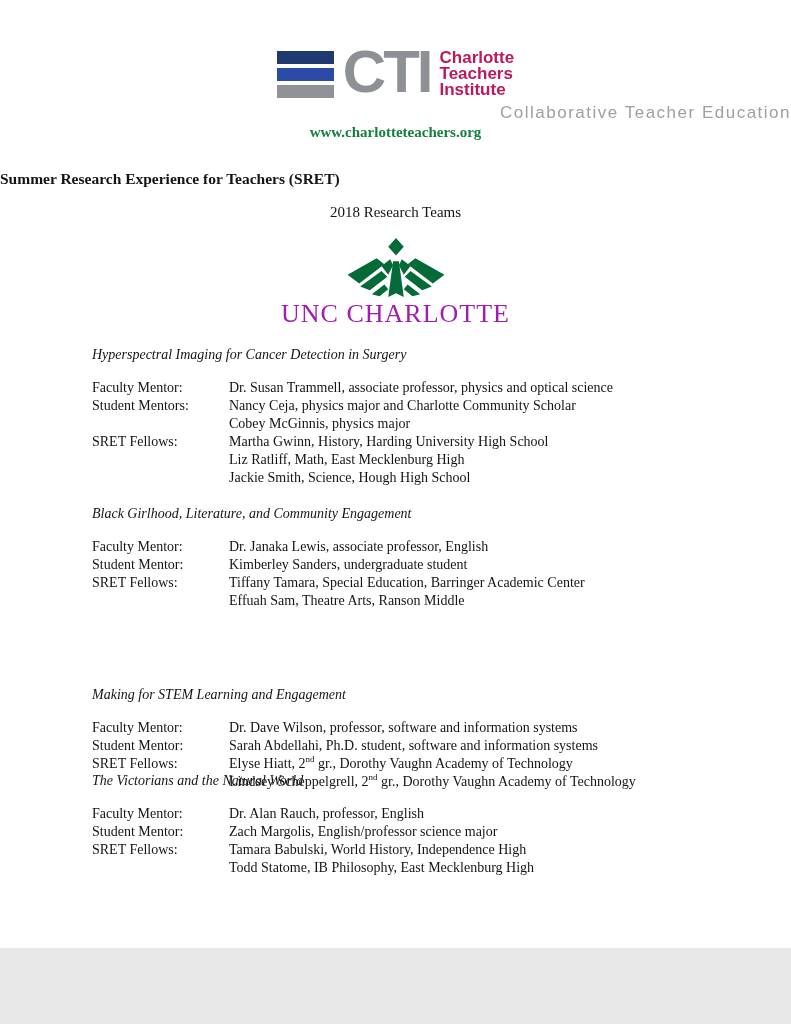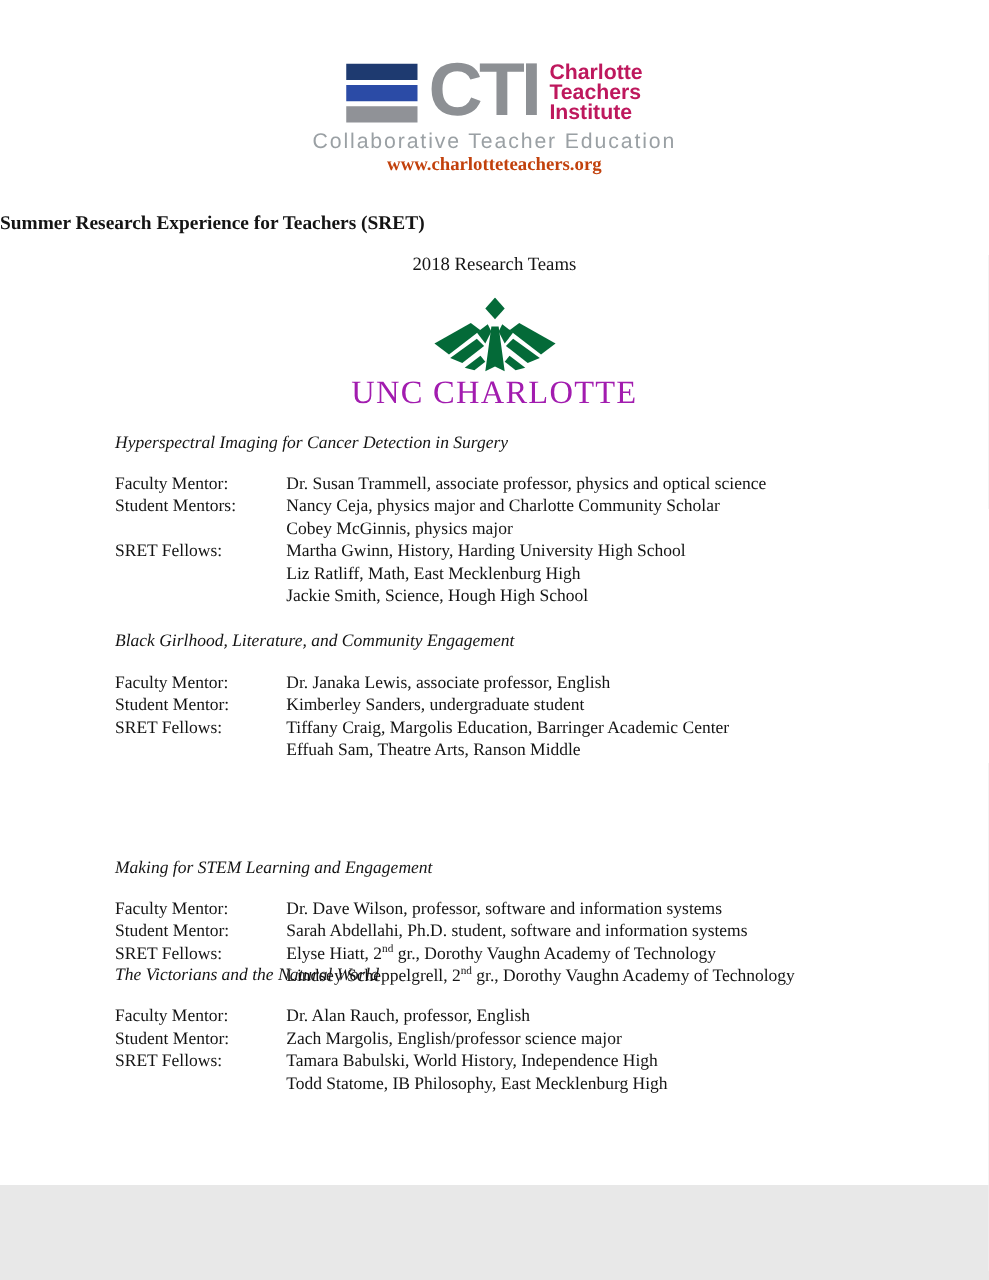--- a/index.html
+++ b/index.html
@@ -38,21 +38,21 @@
     font-family: "Liberation Sans", sans-serif;
     font-weight: 700;
     font-size: 17px;
     line-height: 16px;
     color: #8d9094;
     padding-top: 3px;
   }
   .cti-tagline {
     position: absolute;
     top: 103px; left: 0; right: 0;
-    text-align: center;
+    text-align: right;
     font-family: "Liberation Sans", sans-serif;
     font-size: 17px;
     letter-spacing: 1.5px;
     color: #9aa0a4;
   }
   .cti-website {
     position: absolute;
     top: 124px; left: 0; right: 0;
     text-align: center;
     font-weight: 700;
@@ -119,21 +119,21 @@
       <div class="cti-bar" id="bar-gray" style="background: rgb(144, 146, 151);"></div>
     </div>
     <div class="cti-acronym" style="color: rgb(141, 144, 148);">CTI</div>
     <div class="cti-name" style="color: #be185d;">
       <div>Charlotte</div>
       <div>Teachers</div>
       <div>Institute</div>
     </div>
   </div>
   <div class="cti-tagline" style="color: rgb(154, 160, 164);">Collaborative Teacher Education</div>
-  <div class="cti-website" style="color: #c2410c;">www.charlotteteachers.org</div>
+  <div class="cti-website" style="color: #15803d;">www.charlotteteachers.org</div>
 
   <div class="doc-title">Summer Research Experience for Teachers (SRET)</div>
   <div class="doc-subtitle">2018 Research Teams</div>
 
   <div class="unc-logo">
     <svg class="unc-crown" viewBox="0 0 120 64" xmlns="http://www.w3.org/2000/svg" aria-hidden="true">
       <g id="crown-shapes" fill="#046a38">
 
         <polygon points="60,0 68,9 60,18 52,9"></polygon>
 
@@ -187,21 +187,21 @@
         <div class="row">
           <span class="row-label">Faculty Mentor:</span>
           <span class="row-value">Dr. Janaka Lewis, associate professor, English</span>
         </div>
         <div class="row">
           <span class="row-label">Student Mentor:</span>
           <span class="row-value">Kimberley Sanders, undergraduate student</span>
         </div>
         <div class="row">
           <span class="row-label">SRET Fellows:</span>
-          <span class="row-value">Tiffany Craig, Margolis Education, Barringer Academic Center</span>
+          <span class="row-value">Tiffany Tamara, Special Education, Barringer Academic Center</span>
         </div>
         <div class="row">
           <span class="row-label"></span>
           <span class="row-value">Effuah Sam, Theatre Arts, Ranson Middle</span>
         </div>
       </section>
       <section class="team-section">
         <div class="section-title">Making for STEM Learning and Engagement</div>
         <div class="row">
           <span class="row-label">Faculty Mentor:</span>

